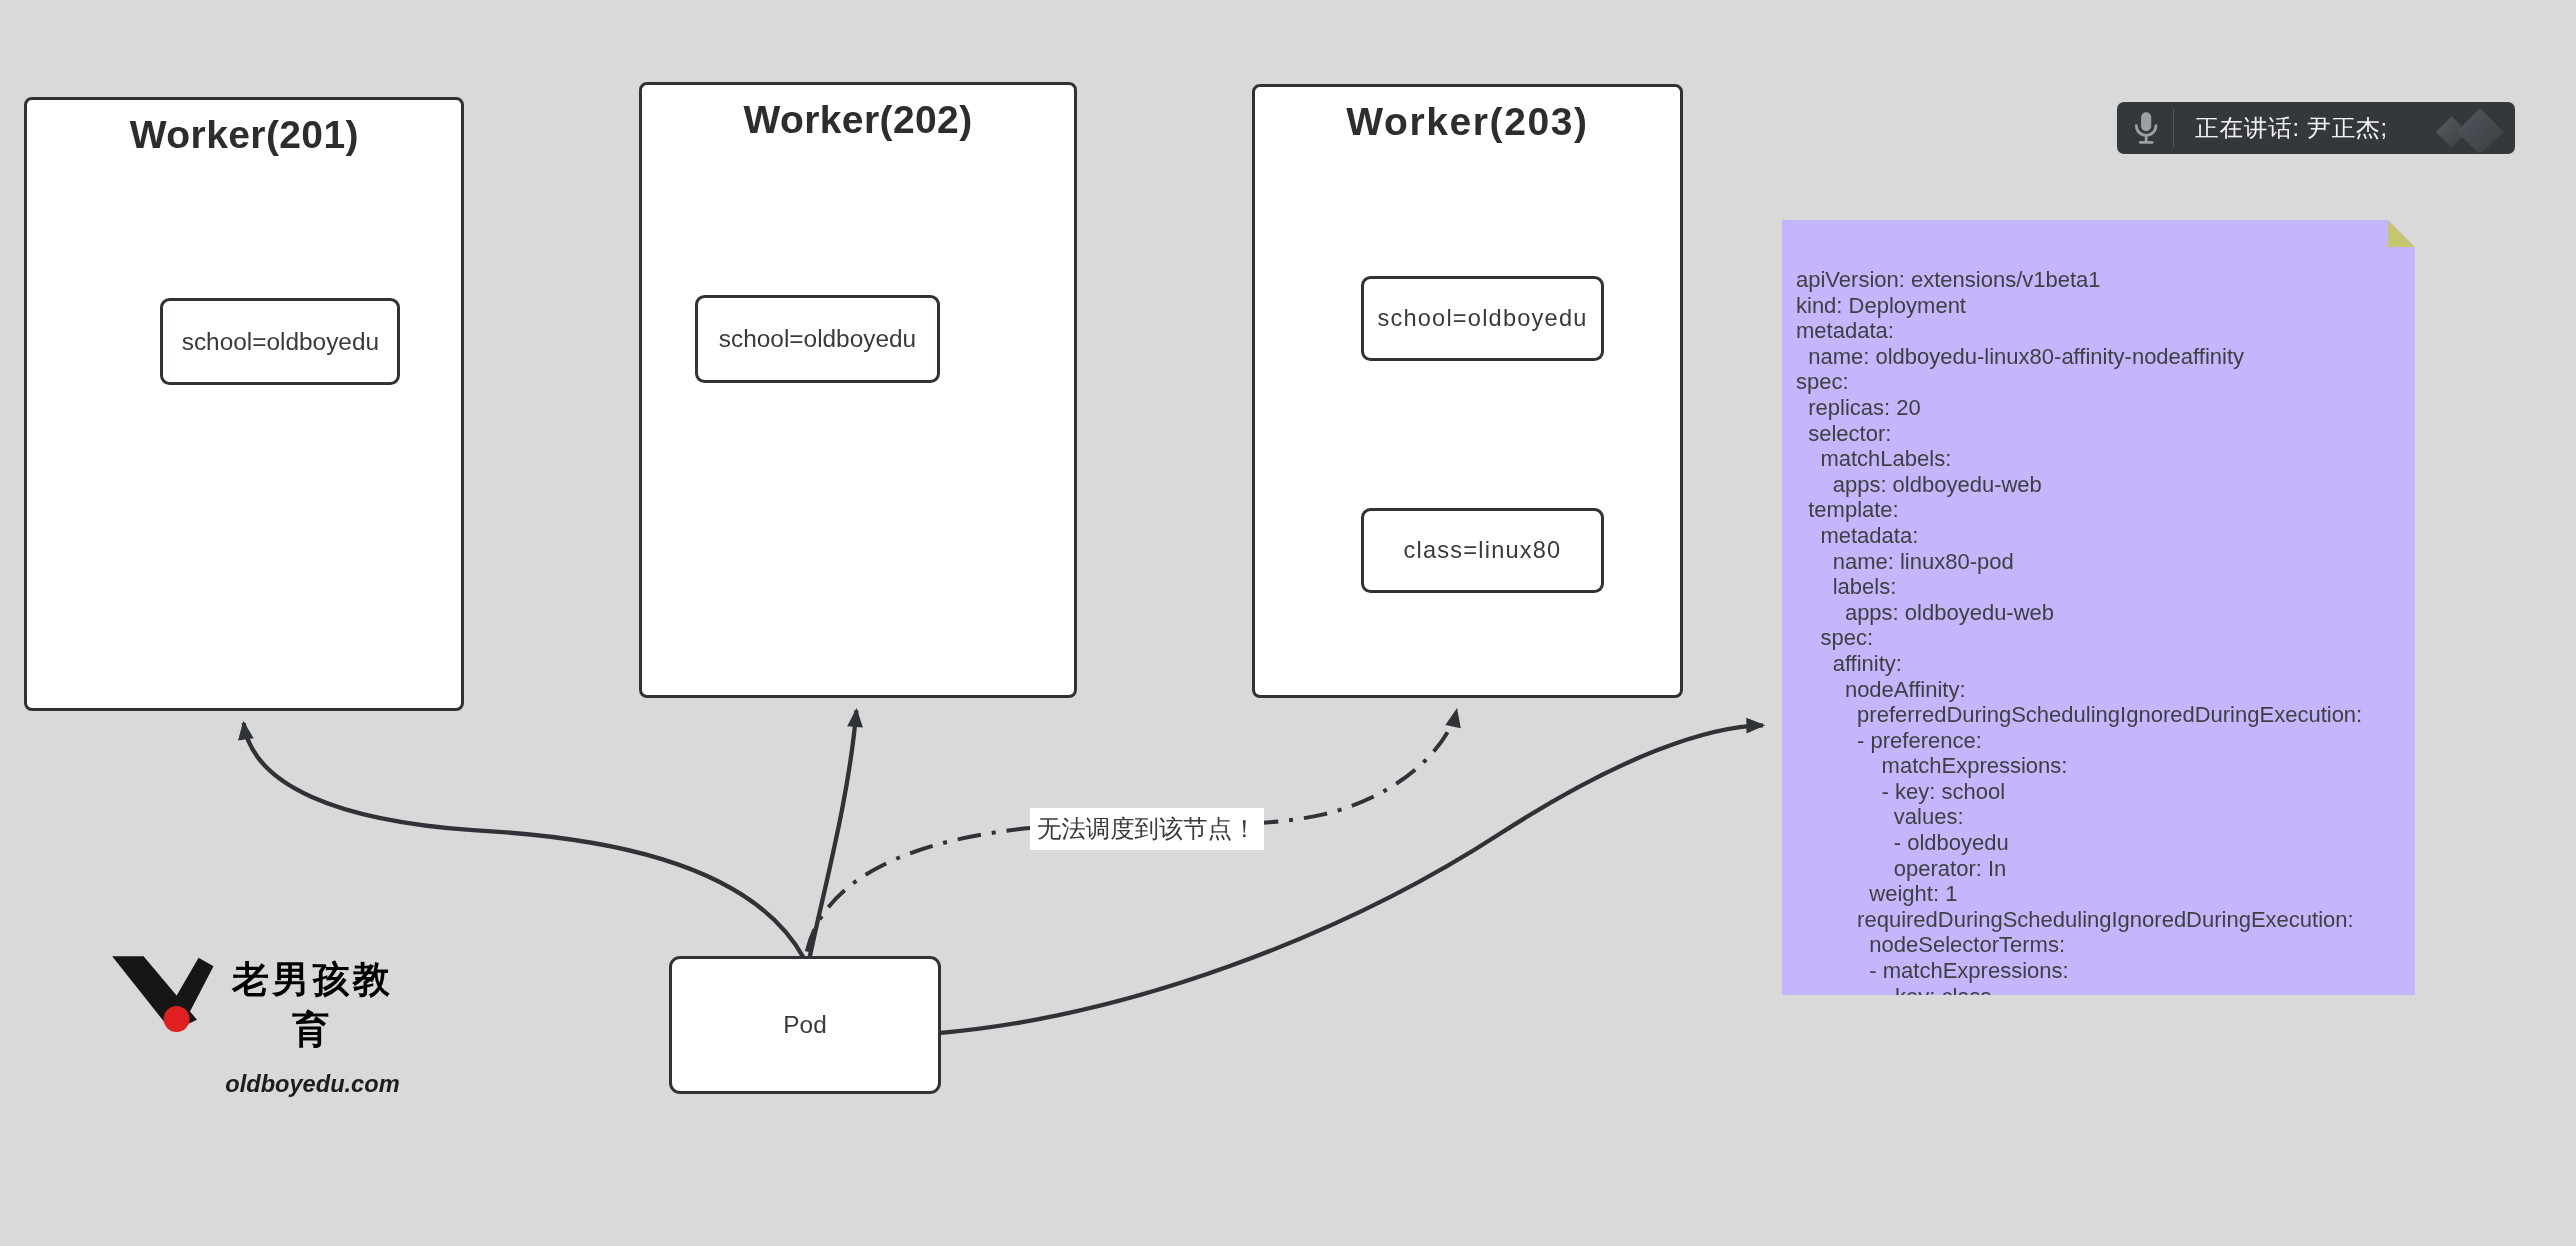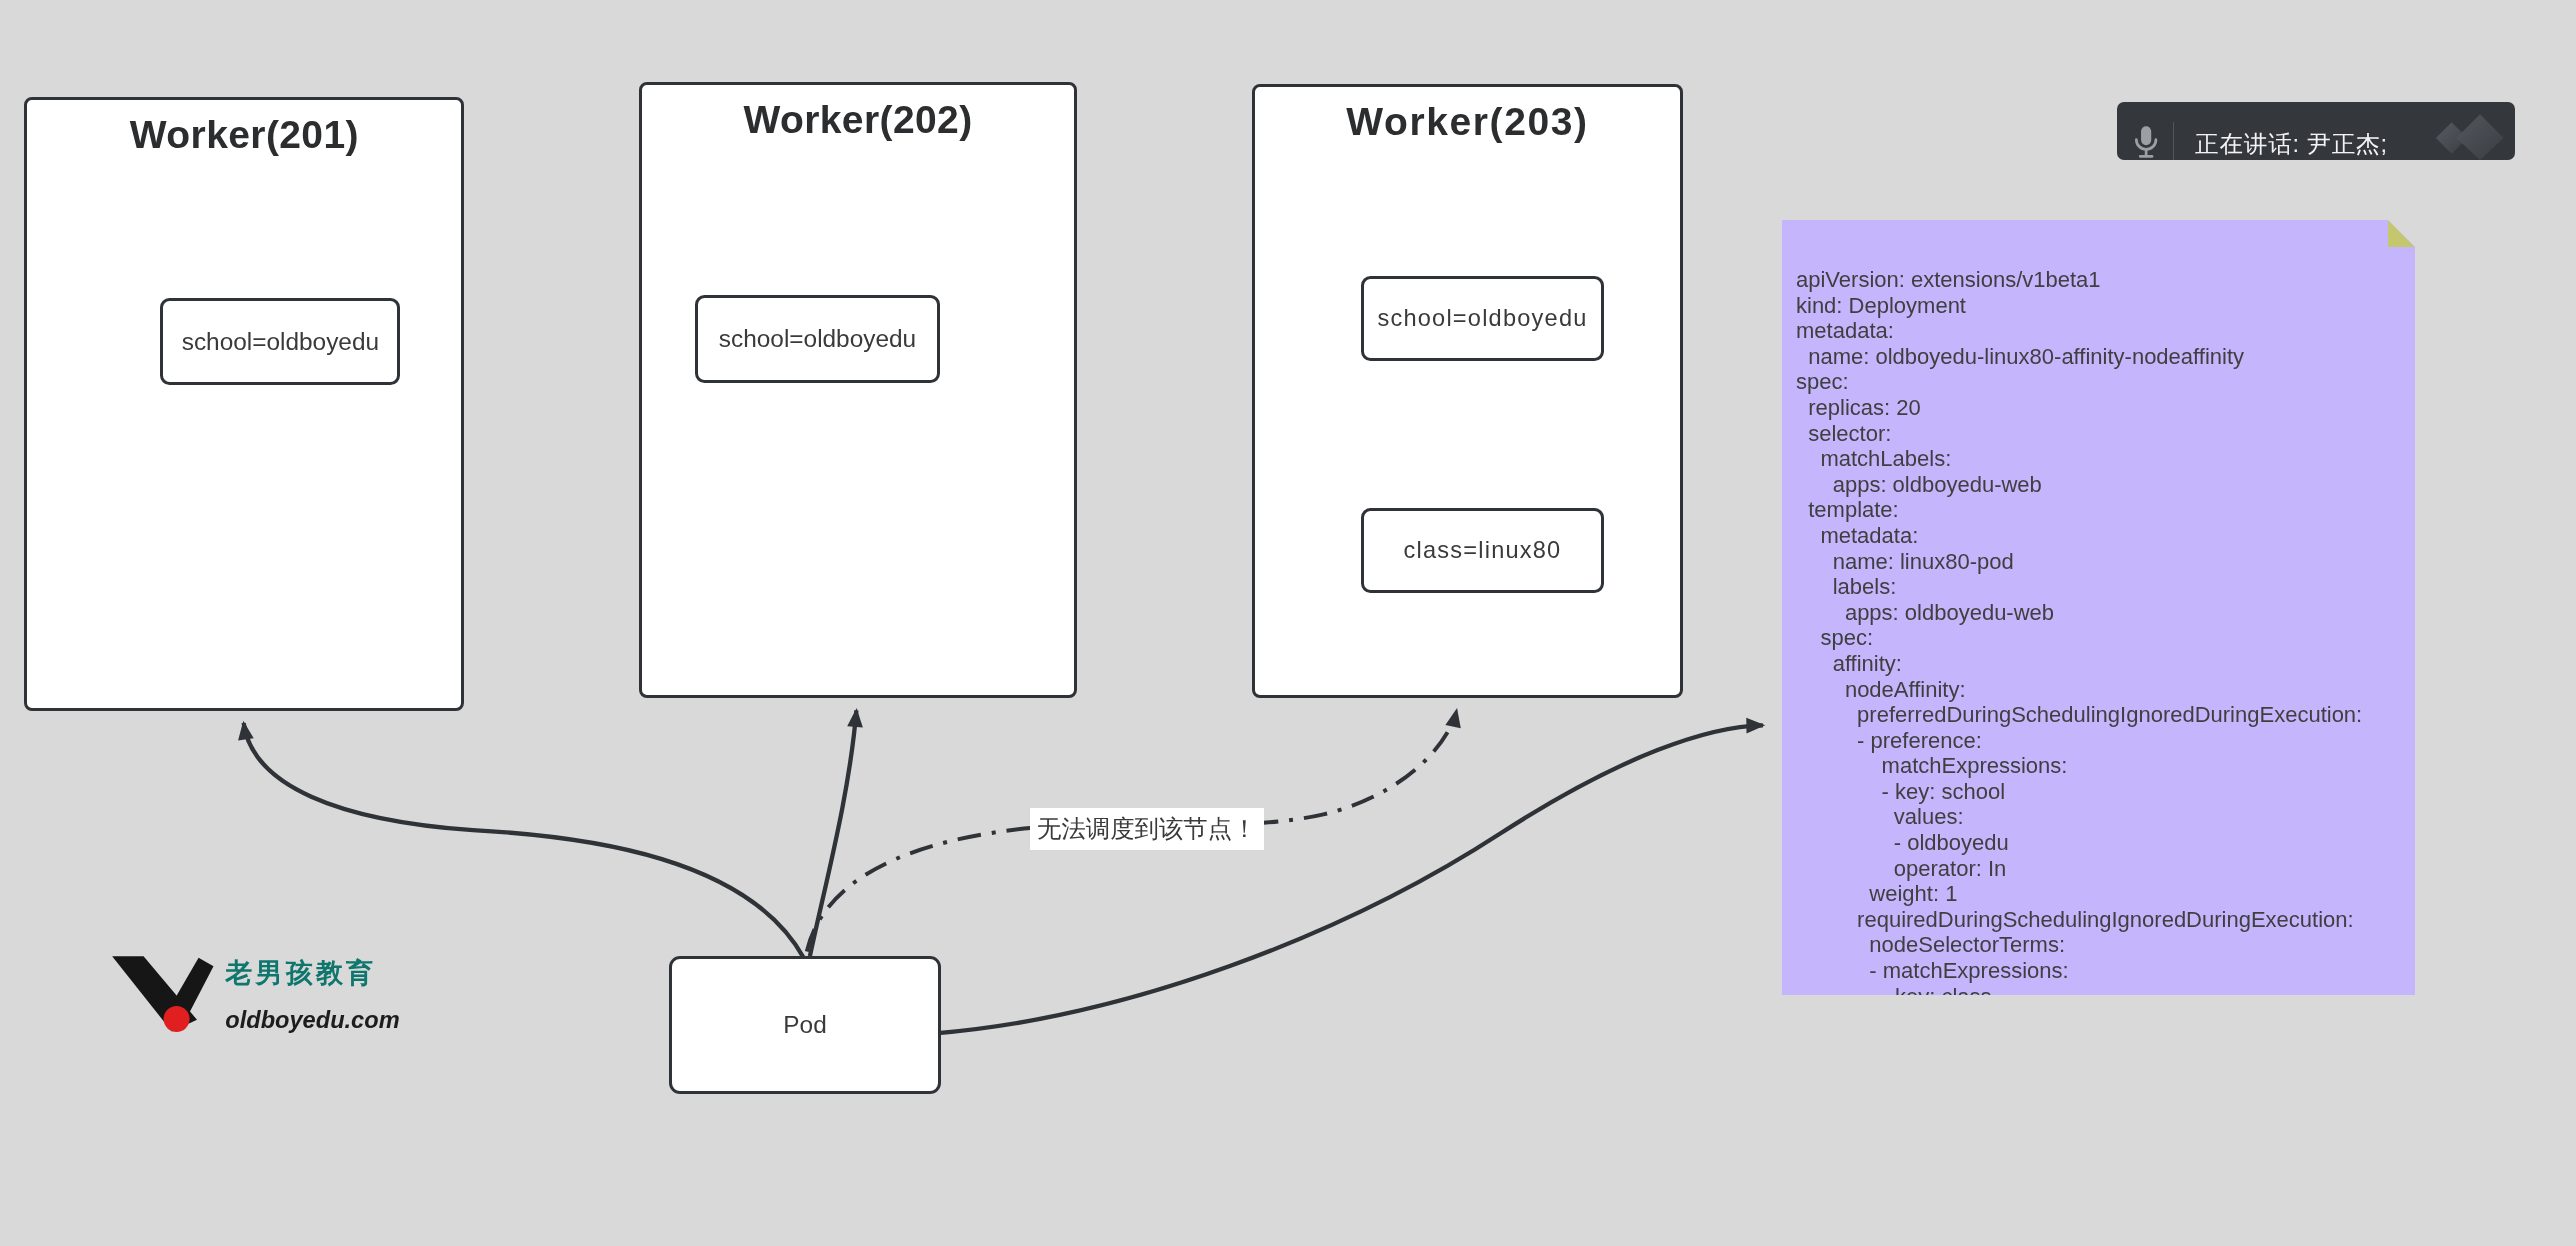--- a/index.html
+++ b/index.html
@@ -26,32 +26,32 @@
 
   
   .note{position:absolute;left:1782px;top:220px;width:633px;height:775px;background:#c4b5fd;
     clip-path:polygon(0 0,calc(100% - 27px) 0,100% 27px,100% 100%,0 100%);z-index:2;}
   .note-fold{position:absolute;right:0;top:0;width:27px;height:27px;background:#c5c76f;
     clip-path:polygon(0 0,100% 100%,0 100%);}
   .note-text{margin:0;padding:47px 11px 0 14px;font-family:"Liberation Sans",sans-serif;
     font-size:22px;line-height:25.6px;color:#3f3f3f;white-space:pre;}
 
   
-  .speak-bar{position:absolute;left:2117px;top:102px;width:398px;height:58px;background:#34383c;
-    border-radius:7px;z-index:5;display:flex;align-items:flex-end;}
+  .speak-bar{position:absolute;left:2117px;top:102px;width:398px;height:52px;background:#34383c;
+    border-radius:7px;z-index:5;display:flex;align-items:center;}
   .speak-bar .mic{margin-left:13.4px;flex:0 0 auto;}
   .speak-divider{width:1.6px;height:38px;background:#53575b;margin-left:11px;}
   .speak-text{margin-left:20.5px;font-size:23.6px;color:#f2f3f5;letter-spacing:0.8px;white-space:nowrap;flex:1 1 auto;}
   .meet-logo{margin-right:4.7px;flex:0 0 auto;}
 
   
   .brand{position:absolute;left:109px;top:944px;width:284px;height:95px;z-index:2;display:flex;}
   .brand-art{flex:0 0 auto;}
   .brand-text{margin-left:6.3px;margin-top:11px;}
-  .brand-cn{font-size:27px;font-weight:700;color:#0f766e;letter-spacing:3.2px;}
+  .brand-cn{font-size:37px;font-weight:700;color:#000000;letter-spacing:3.2px;text-align:center;}
   .brand-en{font-size:23.6px;font-weight:700;font-style:italic;color:#1d1d1d;margin-top:16px;}
 </style>
 </head>
 <body>
 
 <div class="canvas">
 
   <svg class="edges" viewBox="0 0 3270 1582">
     <defs>
       <marker id="arrow" viewBox="0 0 30 30" refX="24" refY="15" markerWidth="30" markerHeight="30" markerUnits="userSpaceOnUse" orient="auto">

